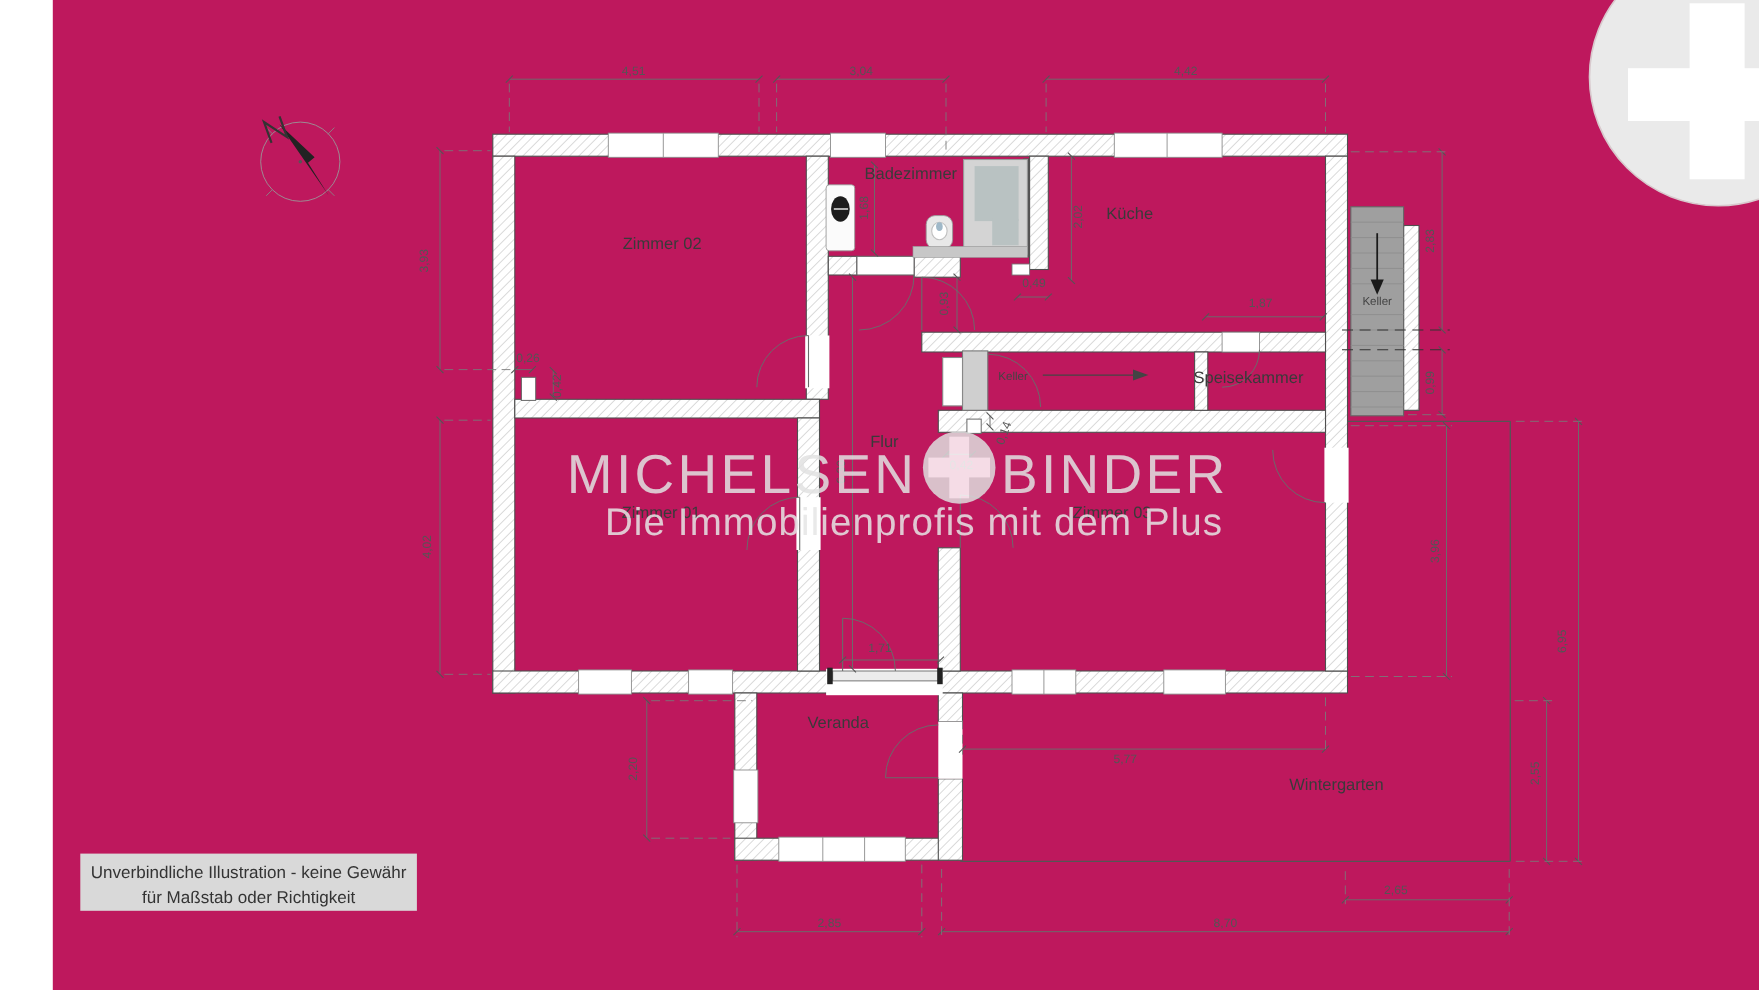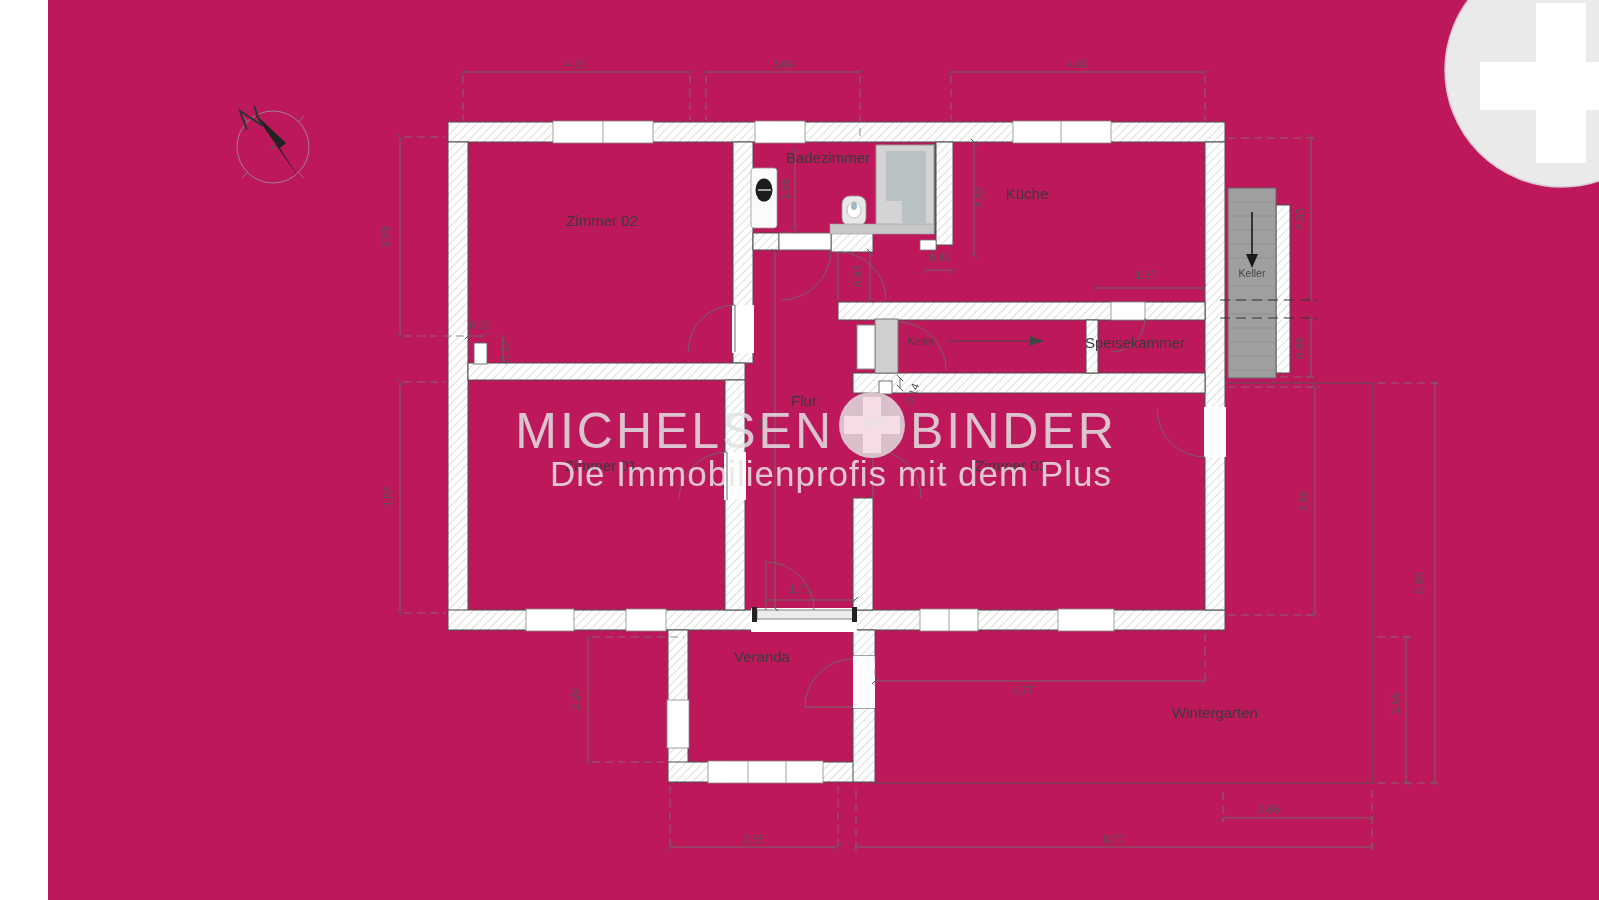--- a/index.html
+++ b/index.html
@@ -295,13 +295,17 @@
     <text class="wm-big" x="862" y="448" text-anchor="start">BINDER</text>
     <g>
       <circle cx="824" cy="425" r="33" fill="#dedede"></circle>
       <rect x="815" y="397" width="18" height="56" fill="#ffffff"></rect>
       <rect x="796" y="416" width="56" height="18" fill="#ffffff"></rect>
     </g>
     <text class="wm-sub" x="783" y="486" text-anchor="middle">Die Immobilienprofis mit dem Plus</text>
   </g>
 </svg>
 
+<div id="disclaimer">
+  <div>Unverbindliche Illustration - keine Gewähr</div>
+  <div>für Maßstab oder Richtigkeit</div>
 </div>
+</div>
 
 </body></html>

